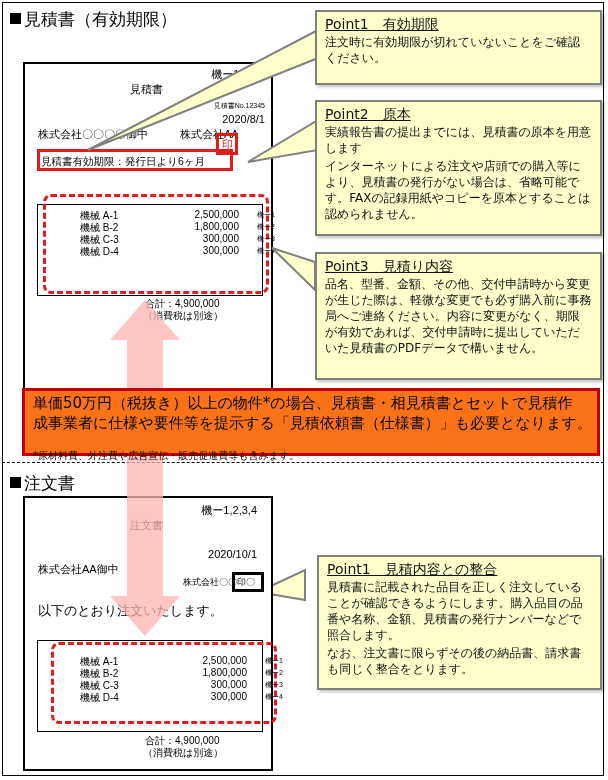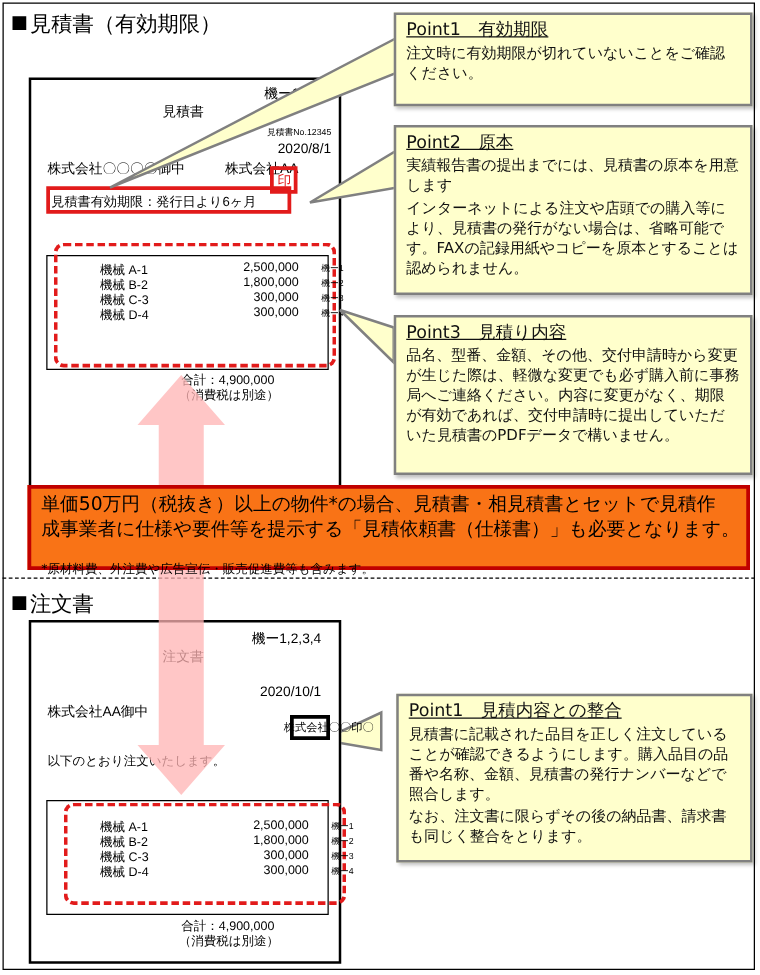--- a/index.html
+++ b/index.html
@@ -108,23 +108,23 @@
 
 <div class="section-title" style="top:472px;">
   <span class="sq"></span><span>注文書</span>
 </div>
 
 <div class="doc" style="left:23px; top:496px; width:250px; height:275px;">
   <div class="abs" style="right:14px; top:5px; font-size:11px;">機ー1,2,3,4</div>
   <div class="abs" style="left:105px; top:20px; font-size:11px;">注文書</div>
   <div class="abs" style="right:14px; top:50px; font-size:11px;">2020/10/1</div>
   <div class="abs" style="left:13px; top:64px; font-size:11px;">株式会社AA御中</div>
-  <div class="abs" style="left:158px; top:78px; font-size:9px;margin-left:44px;">株式会社〇〇印〇</div>
+  <div class="abs" style="left:158px; top:78px; font-size:9px;">株式会社〇〇印〇</div>
   <div class="black-box" style="left:207px; top:74px; width:32px; height:20px;"></div>
-  <div class="abs" style="left:13px; top:104px; font-size:10px;">以下のとおり注文いたします。</div>
+  <div class="abs" style="left:13px; top:104px; font-size:13px;">以下のとおり注文いたします。</div>
 
   <div class="inner-box" style="left:12px; top:142px; width:226px; height:92px;"></div>
   <div class="dash-box" style="left:26px; top:144px; width:226px; height:82px;">
     <div style="position:absolute; left:6px; top:10px; width:203px; height:60px;">
       <div class="row" style="top:0;">
           <span class="name">機械 A-1</span>
           <span class="amt">2,500,000</span>
           <span class="tag">機ー1</span>
         </div>
       <div class="row" style="top:12px;">

